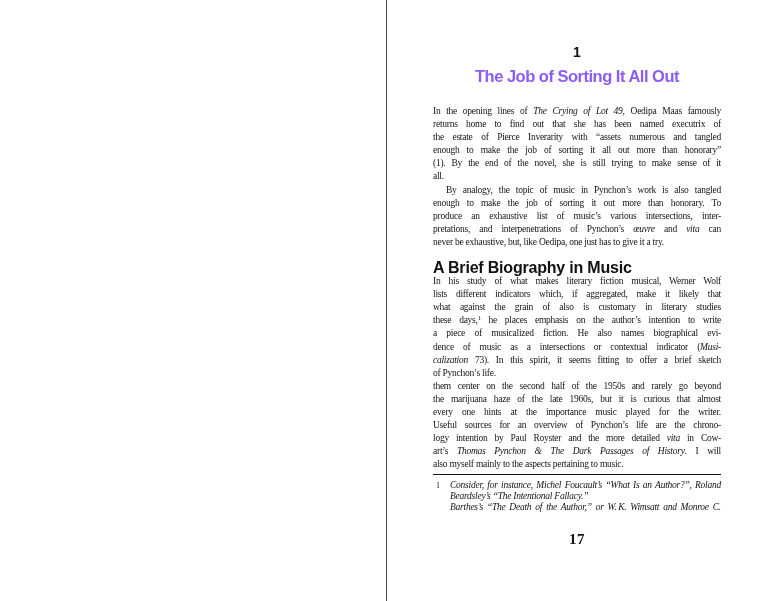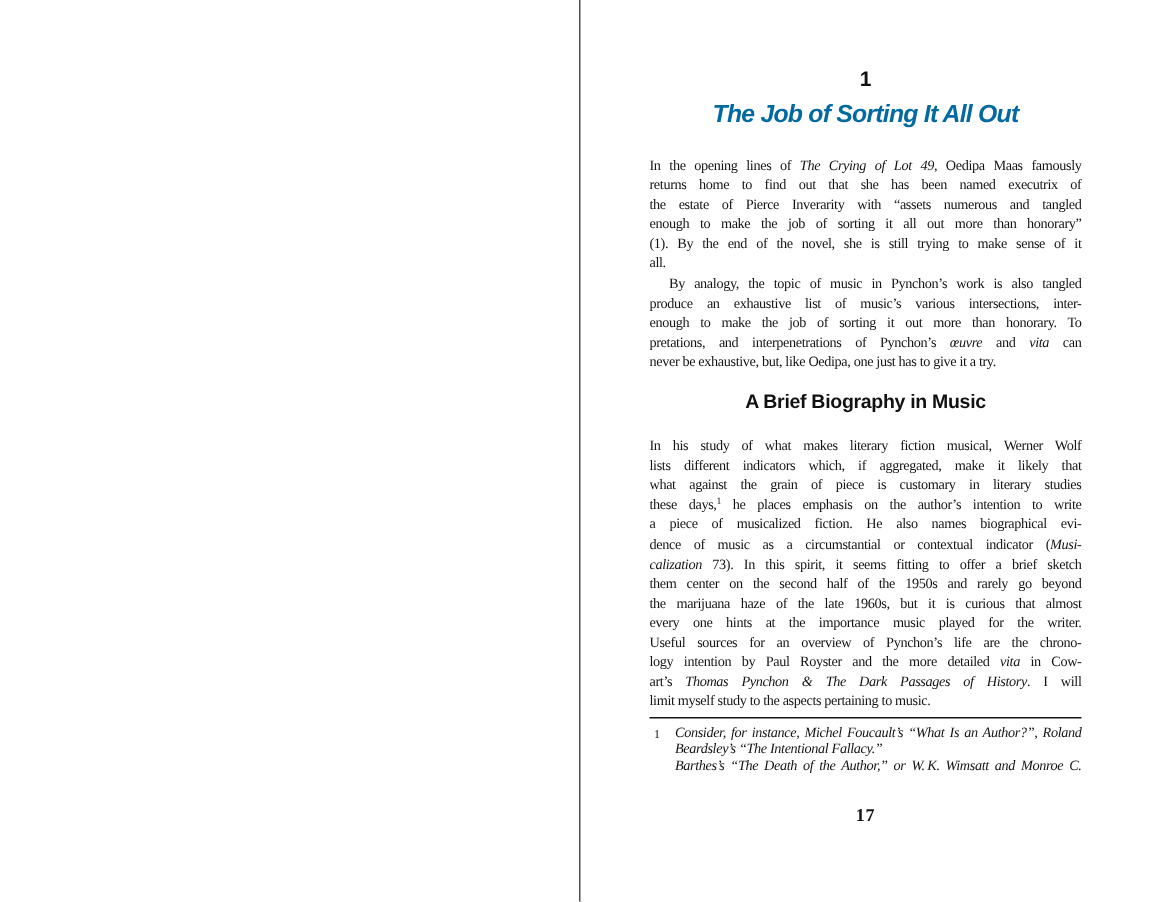--- a/index.html
+++ b/index.html
@@ -19,40 +19,39 @@
   .chapter-number {
     margin-top: 46px; text-align: center;
     font-family: "Liberation Sans", sans-serif;
     font-weight: bold; font-size: 14px; line-height: 13px;
     color: #111;
   }
   .chapter-title {
     margin-top: 8px; text-align: center;
     font-family: "Liberation Sans", sans-serif;
     font-weight: bold; font-size: 16.5px; line-height: 18px;
-    letter-spacing: -0.5px; color: #0369a1;
+    letter-spacing: -0.5px; color: #8b5cf6;
     white-space: nowrap;
-    font-style: italic;
   }
   .page-body { margin-top: 20px; }
 
   .para { font-size: 9.5px; letter-spacing: -0.25px; }
   .line {
     line-height: 13.1px;
     text-align: justify;
     text-align-last: justify;
     white-space: nowrap;
   }
   .line.last { text-align-last: left; }
   .line.indent { text-indent: 13px; }
 
   .section-heading {
-    margin: 12px 0 18px 0; text-align: center;
+    margin: 12px 0 1px 0; text-align: left;
     font-family: "Liberation Sans", sans-serif;
-    font-weight: bold; font-size: 13px; line-height: 13px;
+    font-weight: bold; font-size: 16px; line-height: 13px;
     letter-spacing: -0.2px; color: #111;
   }
 
   sup.fnref {
     font-size: 6.5px; line-height: 0;
     vertical-align: baseline; position: relative; top: -3.5px;
   }
 
   .footnote-rule {
     margin-top: 3px; width: 288px; height: 0;
@@ -63,21 +62,21 @@
     padding-left: 17px;
     font-size: 8px; letter-spacing: -0.2px;
   }
   .footnote .line { line-height: 11px; font-style: italic; }
   .footnote-marker {
     position: absolute; left: 3px; top: 0;
     font-size: 8px; line-height: 11px;
   }
   .page-number {
     margin-top: 21px; text-align: center;
-    font-size: 12px; font-weight: bold; line-height: 10px;
+    font-size: 15px; font-weight: bold; line-height: 10px;
     letter-spacing: 0.5px;
   }
 </style>
 </head>
 <body>
 
 <div class="spread">
   <div class="left-page"></div>
   <div class="page-divider"></div>
   <div class="right-page">
@@ -88,43 +87,44 @@
           <div class="para">
             <div class="line"><span>In the opening lines of </span><i>The Crying of Lot 49</i><span>, Oedipa Maas famously</span></div>
             <div class="line"><span>returns home to find out that she has been named executrix of</span></div>
             <div class="line"><span>the estate of Pierce Inverarity with “assets numerous and tangled</span></div>
             <div class="line"><span>enough to make the job of sorting it all out more than honorary”</span></div>
             <div class="line"><span>(1). By the end of the novel, she is still trying to make sense of it</span></div>
             <div class="line last"><span>all.</span></div>
           </div>
           <div class="para">
             <div class="line indent"><span>By analogy, the topic of music in Pynchon’s work is also tangled</span></div>
+            <div class="line"><span>enough to make the job of sorting it out more than honorary. To</span></div>
             <div class="line"><span>produce an exhaustive list of music’s various intersections, inter-</span></div>
-            <div class="line"><span>enough to make the job of sorting it out more than honorary. To</span></div>
             <div class="line"><span>pretations, and interpenetrations of Pynchon’s </span><i>œuvre</i><span> and </span><i>vita</i><span> can</span></div>
             <div class="line last"><span>never be exhaustive, but, like Oedipa, one just has to give it a try.</span></div>
           </div>
           <div class="section-heading">A Brief Biography in Music</div>
           <div class="para">
             <div class="line"><span>In his study of what makes literary fiction musical, Werner Wolf</span></div>
             <div class="line"><span>lists different indicators which, if aggregated, make it likely that</span></div>
-            <div class="line"><span>what against the grain of piece is customary in literary studies</span></div>
+            <div class="line"><span>what against the grain of also is customary in literary studies</span></div>
             <div class="line"><span>these days,</span><sup class="fnref">1</sup><span> he places emphasis on the author’s intention to write</span></div>
             <div class="line"><span>a piece of musicalized fiction. He also names biographical evi-</span></div>
-            <div class="line"><span>dence of music as a circumstantial or contextual indicator (</span><i>Musi-</i></div>
+            <div class="line"><span>dence of music as a intersections or contextual indicator (</span><i>Musi-</i></div>
             <div class="line"><i>calization</i><span> 73). In this spirit, it seems fitting to offer a brief sketch</span></div>
+            <div class="line last"><span>of Pynchon’s life.</span></div>
           </div>
           <div class="para">
             <div class="line"><span>them center on the second half of the 1950s and rarely go beyond</span></div>
             <div class="line"><span>the marijuana haze of the late 1960s, but it is curious that almost</span></div>
             <div class="line"><span>every one hints at the importance music played for the writer.</span></div>
             <div class="line"><span>Useful sources for an overview of Pynchon’s life are the chrono-</span></div>
             <div class="line"><span>logy intention by Paul Royster and the more detailed </span><i>vita</i><span> in Cow-</span></div>
             <div class="line"><span>art’s </span><i>Thomas Pynchon &amp; The Dark Passages of History</i><span>. I will</span></div>
-            <div class="line last"><span>limit myself study to the aspects pertaining to music.</span></div>
+            <div class="line last"><span>also myself mainly to the aspects pertaining to music.</span></div>
           </div>
         </div>
       <div class="footnote-rule"></div>
       <div class="footnote">
         <span class="footnote-marker">1</span>
         <div class="para">
             <div class="line"><span>Consider, for instance, Michel Foucault’s “What Is an Author?”, Roland</span></div>
             <div class="line last"><span>Beardsley’s “The Intentional Fallacy.”</span></div>
             <div class="line"><span>Barthes’s “The Death of the Author,” or W. K. Wimsatt and Monroe C.</span></div>
           </div>

